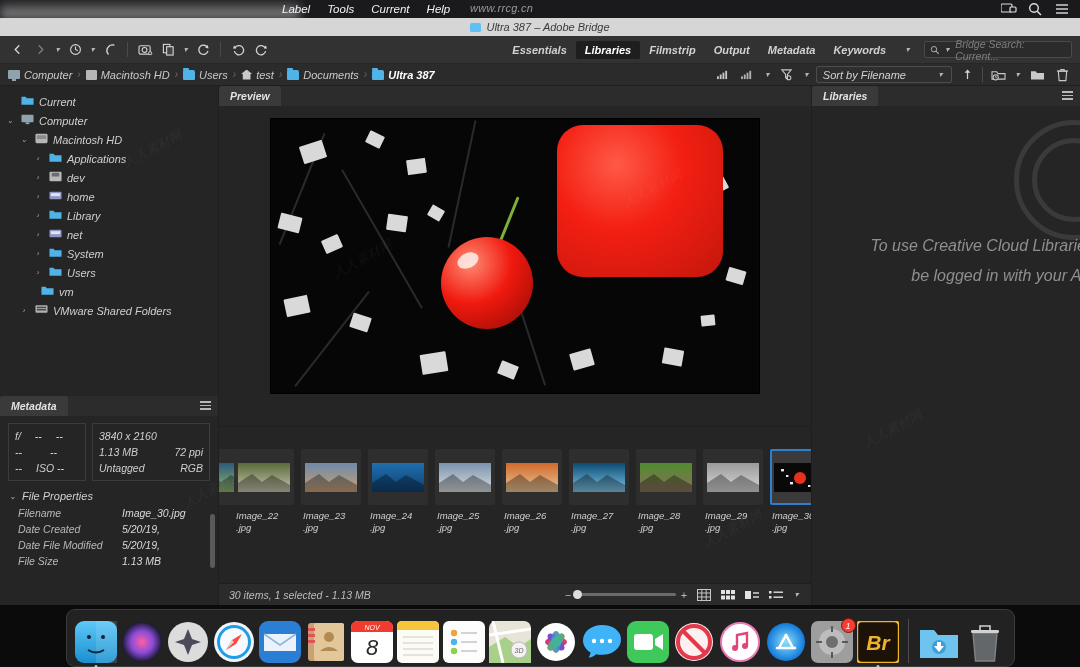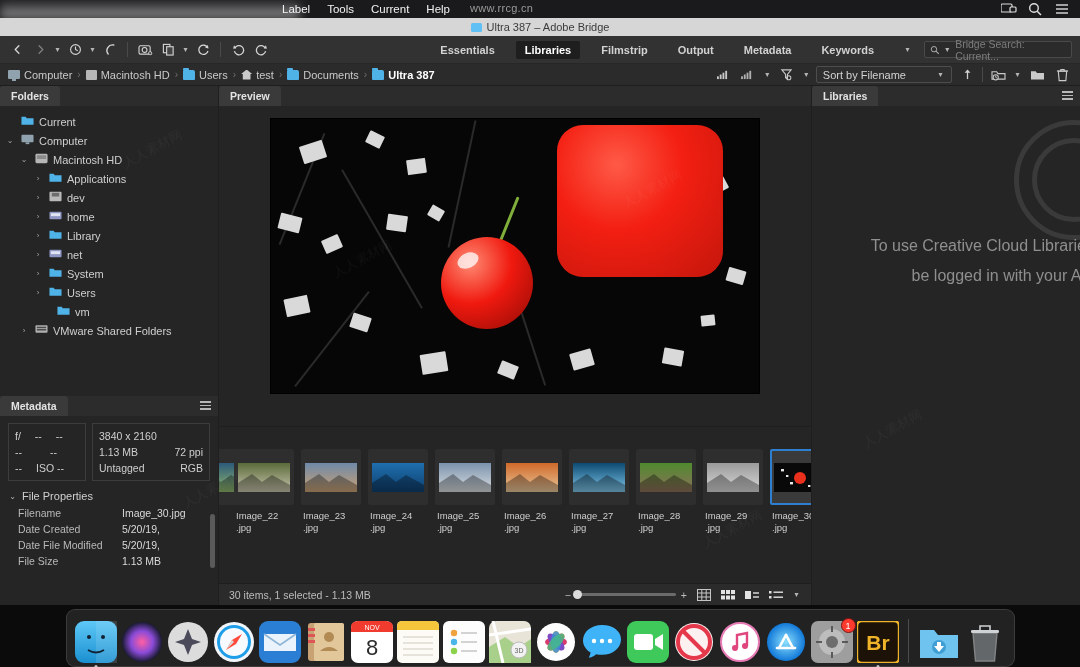--- a/index.html
+++ b/index.html
@@ -5,21 +5,21 @@
   * { box-sizing: border-box; margin: 0; padding: 0; }
   html, body {
     width: 1080px; height: 667px;
     overflow: hidden;
     background: #1d1d1d;
     font-family: "Liberation Sans", sans-serif;
     font-size: 11px;
     color: #c8c8c8;
     -webkit-font-smoothing: antialiased;
   }
-  #root { position: relative; width: 1080px; height: 667px; }
+  #root { position: relative; width: 1080px; height: 667px; font-style: italic; }
 
   
   .macmenu {
     position: absolute; top:0; left:0; width:1080px; height:18px;
     background: #1a1a1c;
     display:flex; align-items:center;
     font-size: 11.5px; color:#f2f2f2;
     z-index: 30;
   }
   .macmenu .mm-left { display:flex; align-items:center; gap:17px; padding-left:10px; }
@@ -58,21 +58,21 @@
     border-bottom:1px solid #272727; position:relative;
   }
   .tb-group { display:flex; align-items:center; gap:3px; padding:0 7px; }
   .tb-sep { width:1px; height:15px; background:#4a4a4a; }
   .tbbtn {
     width:20px;height:20px;display:flex;align-items:center;justify-content:center;
     border-radius:2px; color:#cfcfcf; cursor:default;
   }
   .caret { font-size:8px; color:#b5b5b5; width:9px; text-align:center; }
 
-  .wsbar { display:flex; align-items:center; gap:12px; margin-left:auto; margin-right:0; }
+  .wsbar { display:flex; align-items:center; gap:0; margin-left:auto; margin-right:0; }
   .wstab {
     font-size:11px; font-weight:bold; color:#d2d2d2; padding:3px 9px;
     border-radius:2px; cursor:default; white-space:nowrap;
   }
   .wstab.active { background:#1e1e1e; color:#fff; }
 
   .searchbox {
     position:absolute; right:8px; top:5px; width:148px; height:17px;
     background:#2b2b2b; border:1px solid #4a4a4a; border-radius:2px;
     display:flex; align-items:center; gap:4px; padding:0 5px;
@@ -456,23 +456,20 @@
               <line x1="1" y1="3.2" x2="13" y2="3.2" stroke="#c9c9c9" stroke-width="1.3"></line>
               <path d="M5.2 3.2V1.6h3.6v1.6" fill="none" stroke="#c9c9c9" stroke-width="1.2"></path>
             </svg>
         </span>
       </span>
     </div>
 
     <div style="position:absolute;left:0;top:68px;width:1080px;height:519px;background:#1f1f1f;">
 
       <div class="panel" id="folders-panel">
-        <div class="panel-head">
-          <div class="panel-tab">Folders</div>
-        </div>
         <div class="tree" id="folders-tree">
             <div class="trow" style="padding-left: 4px;">
               <span class="tw"></span>
               <span class="ic"><svg viewBox="0 0 14 11" width="13" height="11">
                   <path d="M0.5 1.5h4.5l1.2 1.6H13.5v7H0.5z" fill="#4fb3e8"></path>
                 </svg></span>
               <span class="tlabel">Current</span>
             </div>
             <div class="trow" style="padding-left: 4px;">
               <span class="tw">⌄</span>
@@ -535,21 +532,21 @@
                 </svg></span>
               <span class="tlabel">System</span>
             </div>
             <div class="trow" style="padding-left: 32px;">
               <span class="tw">›</span>
               <span class="ic"><svg viewBox="0 0 14 11" width="13" height="11">
                   <path d="M0.5 1.5h4.5l1.2 1.6H13.5v7H0.5z" fill="#4fb3e8"></path>
                 </svg></span>
               <span class="tlabel">Users</span>
             </div>
-            <div class="trow" style="padding-left: 40px;">
+            <div class="trow" style="padding-left: 24px;">
               <span class="tw"></span>
               <span class="ic"><svg viewBox="0 0 14 11" width="13" height="11">
                   <path d="M0.5 1.5h4.5l1.2 1.6H13.5v7H0.5z" fill="#4fb3e8"></path>
                 </svg></span>
               <span class="tlabel">vm</span>
             </div>
             <div class="trow" style="padding-left: 18px;">
               <span class="tw">›</span>
               <span class="ic"><svg viewBox="0 0 14 11" width="13" height="11">
                   <rect x="0.5" y="1" width="13" height="8" rx="1" fill="#b0b0b0"></rect>

